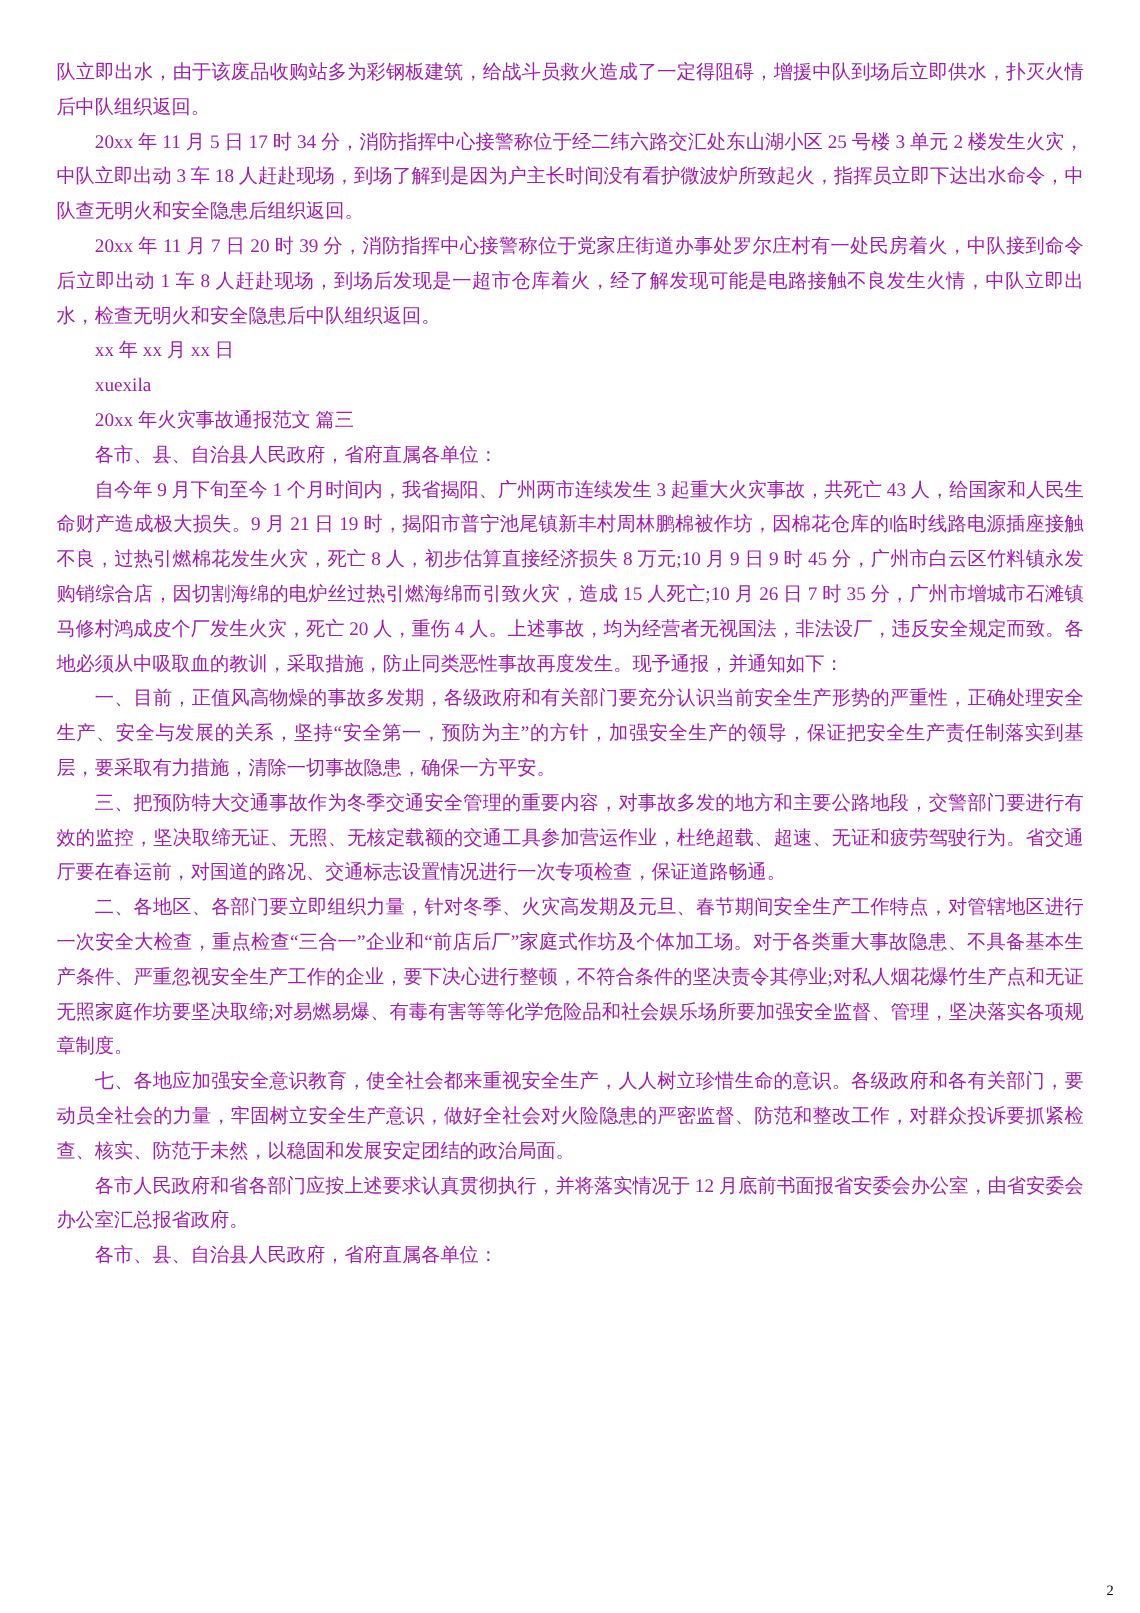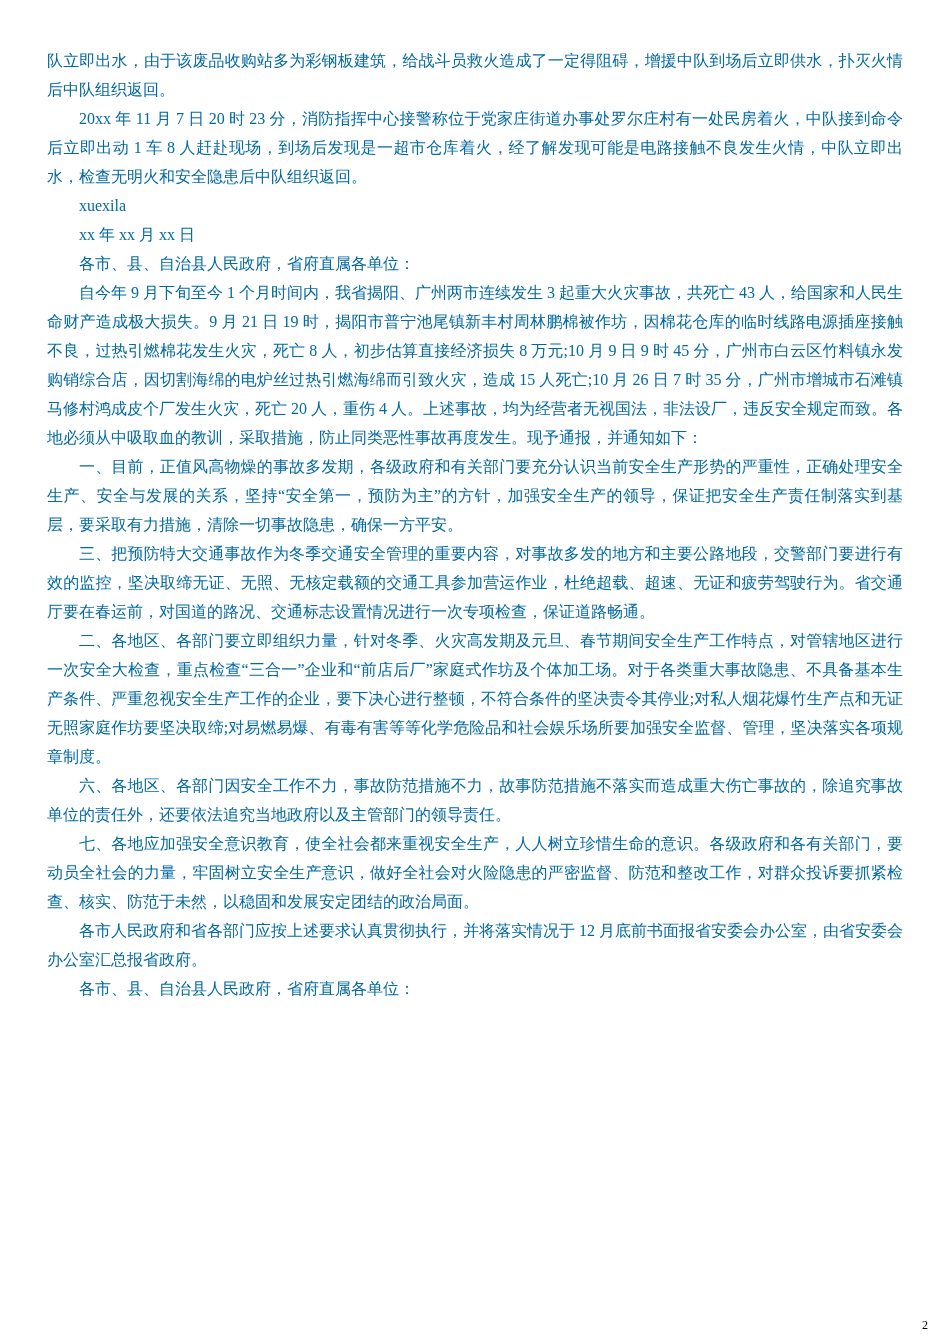--- a/index.html
+++ b/index.html
@@ -24,21 +24,21 @@
   }
   p.para {
     margin: 0;
     padding: 0;
     font-size: 16px;
     line-height: 29px;
     text-align: justify;
     text-justify: inter-ideograph;
     text-indent: 2em;
     word-break: break-all;
-    color: #0369a1;
+    color: #a21caf;
   }
   p.para.no-indent {
     text-indent: 0;
   }
   .footer {
     position: absolute;
     right: 22px;
     bottom: 12px;
     font-size: 12px;
     line-height: 14px;
@@ -47,41 +47,42 @@
 </style>
 </head>
 <body>
 
 <div class="page">
 
   <div class="content">
 
       <p class="para no-indent">队立即出水，由于该废品收购站多为彩钢板建筑，给战斗员救火造成了一定得阻碍，增援中队到场后立即供水，扑灭火情后中队组织返回。</p>
 
+      <p class="para">20xx 年 11 月 5 日 17 时 34 分，消防指挥中心接警称位于经二纬六路交汇处东山湖小区 25 号楼 3 单元 2 楼发生火灾，中队立即出动 3 车 18 人赶赴现场，到场了解到是因为户主长时间没有看护微波炉所致起火，指挥员立即下达出水命令，中队查无明火和安全隐患后组织返回。</p>
 
-      <p class="para">20xx 年 11 月 7 日 20 时 23 分，消防指挥中心接警称位于党家庄街道办事处罗尔庄村有一处民房着火，中队接到命令后立即出动 1 车 8 人赶赴现场，到场后发现是一超市仓库着火，经了解发现可能是电路接触不良发生火情，中队立即出水，检查无明火和安全隐患后中队组织返回。</p>
+      <p class="para">20xx 年 11 月 7 日 20 时 39 分，消防指挥中心接警称位于党家庄街道办事处罗尔庄村有一处民房着火，中队接到命令后立即出动 1 车 8 人赶赴现场，到场后发现是一超市仓库着火，经了解发现可能是电路接触不良发生火情，中队立即出水，检查无明火和安全隐患后中队组织返回。</p>
+
+      <p class="para">xx 年 xx 月 xx 日</p>
 
       <p class="para">xuexila</p>
 
-      <p class="para">xx 年 xx 月 xx 日</p>
-
+      <p class="para">20xx 年火灾事故通报范文 篇三</p>
 
       <p class="para">各市、县、自治县人民政府，省府直属各单位：</p>
 
       <p class="para">自今年 9 月下旬至今 1 个月时间内，我省揭阳、广州两市连续发生 3 起重大火灾事故，共死亡 43 人，给国家和人民生命财产造成极大损失。9 月 21 日 19 时，揭阳市普宁池尾镇新丰村周林鹏棉被作坊，因棉花仓库的临时线路电源插座接触不良，过热引燃棉花发生火灾，死亡 8 人，初步估算直接经济损失 8 万元;10 月 9 日 9 时 45 分，广州市白云区竹料镇永发购销综合店，因切割海绵的电炉丝过热引燃海绵而引致火灾，造成 15 人死亡;10 月 26 日 7 时 35 分，广州市增城市石滩镇马修村鸿成皮个厂发生火灾，死亡 20 人，重伤 4 人。上述事故，均为经营者无视国法，非法设厂，违反安全规定而致。各地必须从中吸取血的教训，采取措施，防止同类恶性事故再度发生。现予通报，并通知如下：</p>
 
       <p class="para">一、目前，正值风高物燥的事故多发期，各级政府和有关部门要充分认识当前安全生产形势的严重性，正确处理安全生产、安全与发展的关系，坚持“安全第一，预防为主”的方针，加强安全生产的领导，保证把安全生产责任制落实到基层，要采取有力措施，清除一切事故隐患，确保一方平安。</p>
 
       <p class="para">三、把预防特大交通事故作为冬季交通安全管理的重要内容，对事故多发的地方和主要公路地段，交警部门要进行有效的监控，坚决取缔无证、无照、无核定载额的交通工具参加营运作业，杜绝超载、超速、无证和疲劳驾驶行为。省交通厅要在春运前，对国道的路况、交通标志设置情况进行一次专项检查，保证道路畅通。</p>
 
       <p class="para">二、各地区、各部门要立即组织力量，针对冬季、火灾高发期及元旦、春节期间安全生产工作特点，对管辖地区进行一次安全大检查，重点检查“三合一”企业和“前店后厂”家庭式作坊及个体加工场。对于各类重大事故隐患、不具备基本生产条件、严重忽视安全生产工作的企业，要下决心进行整顿，不符合条件的坚决责令其停业;对私人烟花爆竹生产点和无证无照家庭作坊要坚决取缔;对易燃易爆、有毒有害等等化学危险品和社会娱乐场所要加强安全监督、管理，坚决落实各项规章制度。</p>
 
 
 
-      <p class="para">六、各地区、各部门因安全工作不力，事故防范措施不力，故事防范措施不落实而造成重大伤亡事故的，除追究事故单位的责任外，还要依法追究当地政府以及主管部门的领导责任。</p>
 
       <p class="para">七、各地应加强安全意识教育，使全社会都来重视安全生产，人人树立珍惜生命的意识。各级政府和各有关部门，要动员全社会的力量，牢固树立安全生产意识，做好全社会对火险隐患的严密监督、防范和整改工作，对群众投诉要抓紧检查、核实、防范于未然，以稳固和发展安定团结的政治局面。</p>
 
       <p class="para">各市人民政府和省各部门应按上述要求认真贯彻执行，并将落实情况于 12 月底前书面报省安委会办公室，由省安委会办公室汇总报省政府。</p>
 
 
 
       <p class="para">各市、县、自治县人民政府，省府直属各单位：</p>
     </div>
 

